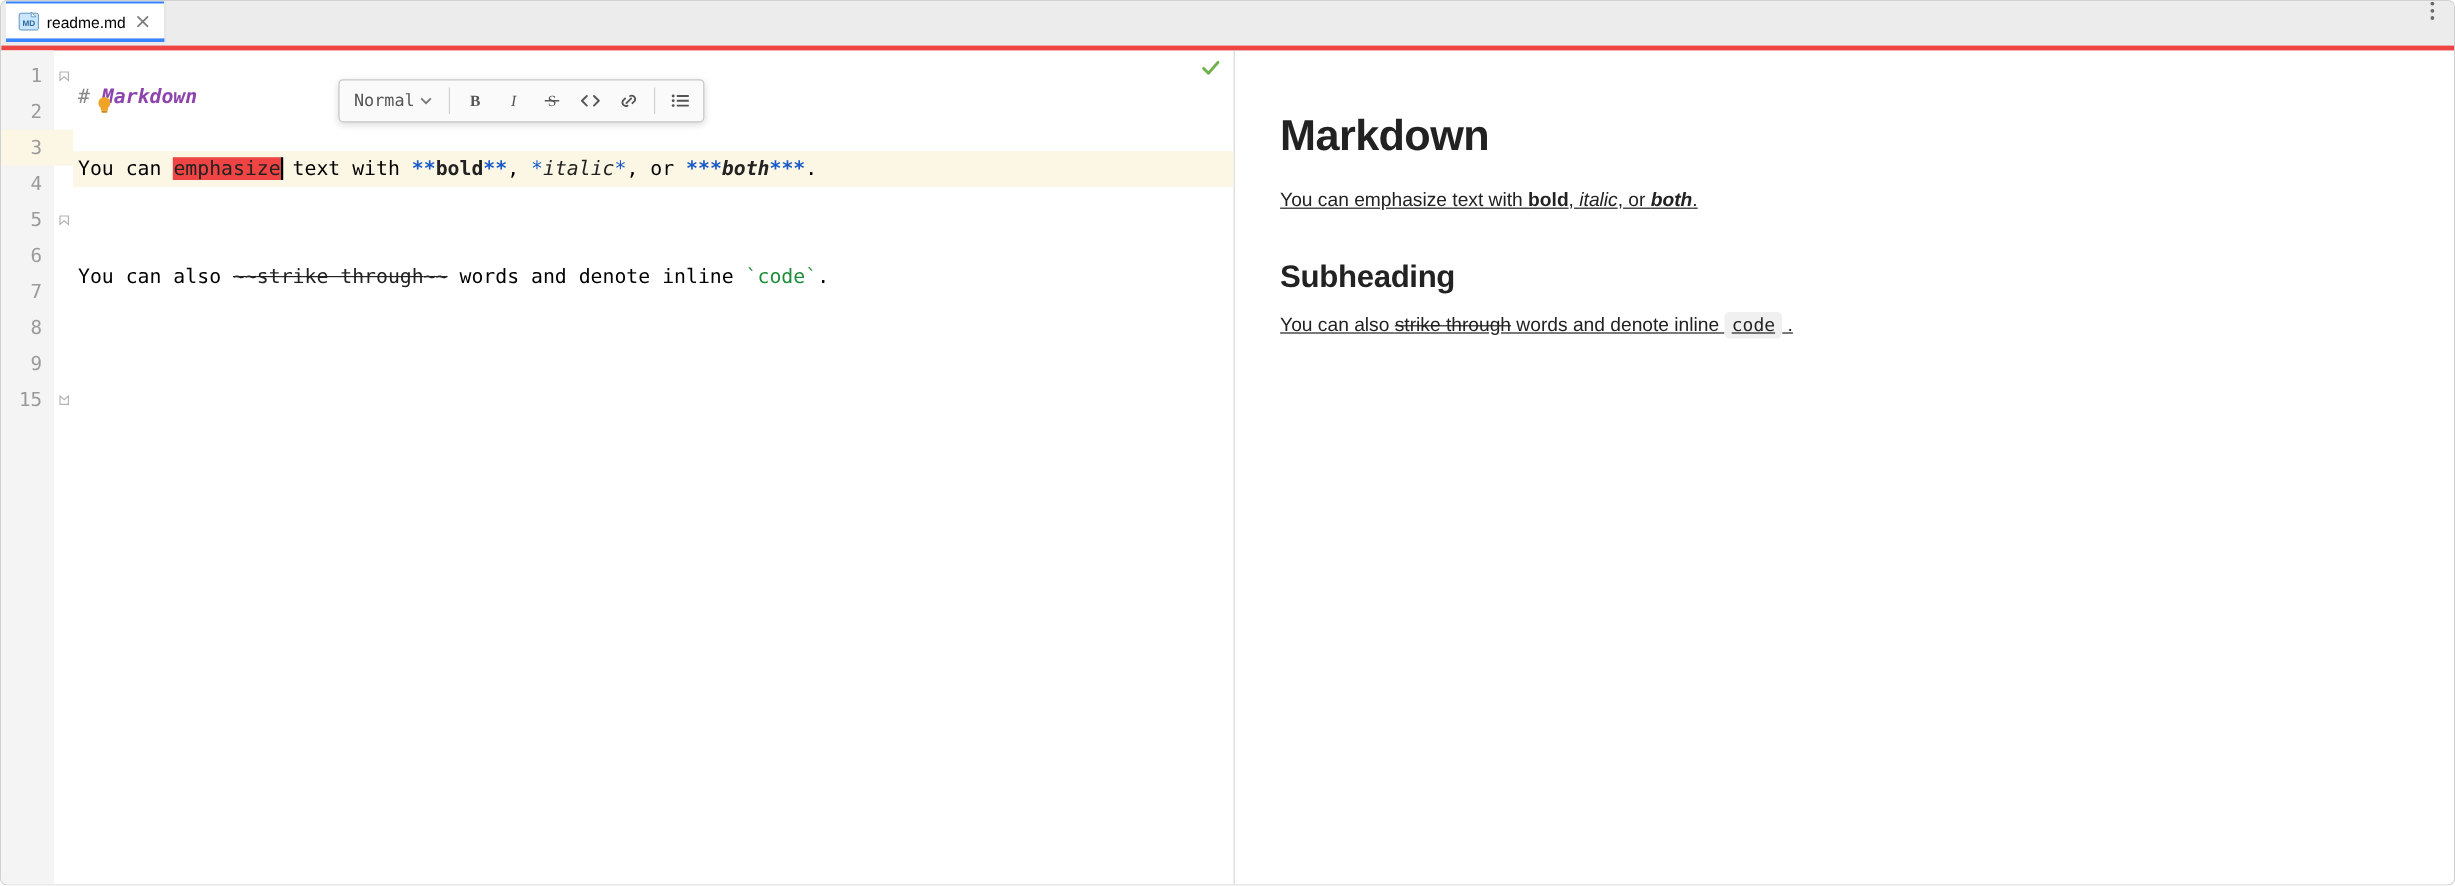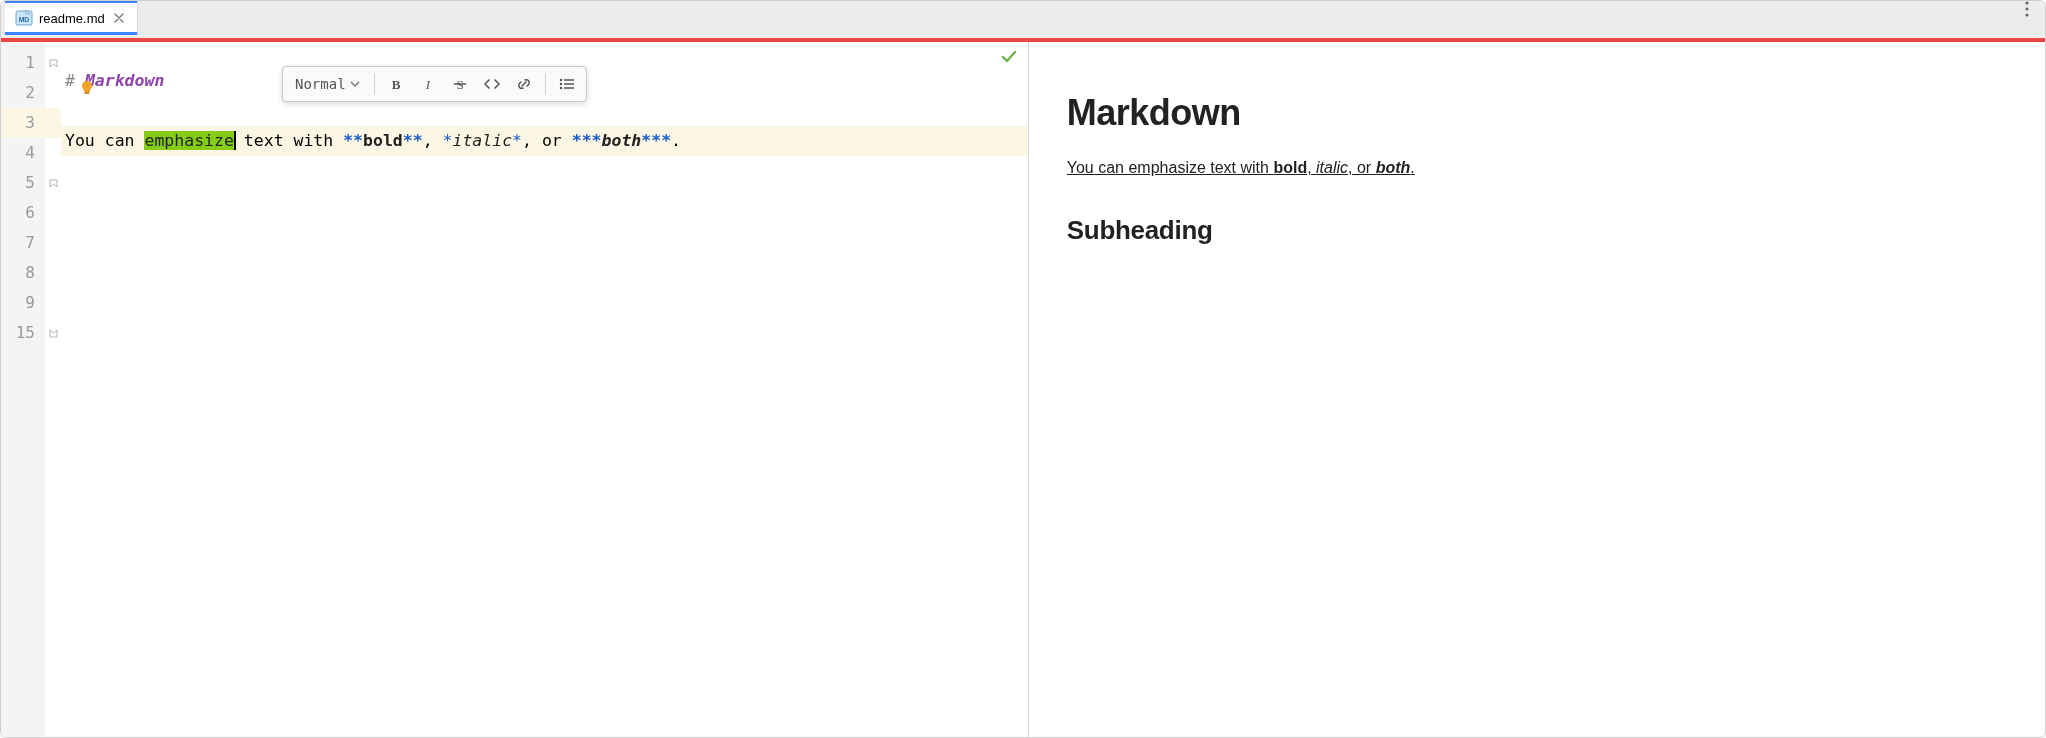--- a/index.html
+++ b/index.html
@@ -144,21 +144,21 @@
   .tok-star   { color: #1959c9; }
   .tok-bold   { font-weight: 700; }
   .tok-italic { font-style: italic; }
   .tok-bolditalic { font-weight: 700; font-style: italic; }
   .tok-strike { text-decoration: line-through; }
   .tok-tilde  { color: #222; }
   .tok-tick   { color: #1f8c3a; }
   .tok-code   { color: #1f8c3a; }
   .tok-word   { color: #000000; }
   .sel {
-    background: #84cc16;
+    background: #ef4444;
     margin-top: 12px;
   }
   .caret {
     border-right: 2px solid #000;
     margin-right: -2px;
   }
 
   
   .bulb {
     position: absolute;
@@ -331,20 +331,21 @@
 
         <div class="line"></div>
 
         <div class="line hl"><span class="tok-word">You can </span><span class="sel">emphasize</span><span class="caret"></span><span class="tok-word"> text with </span><span class="tok-star tok-bold">**</span><span class="tok-bold">bold</span><span class="tok-star tok-bold">**</span><span class="tok-word">, </span><span class="tok-star tok-italic">*</span><span class="tok-italic">italic</span><span class="tok-star tok-italic">*</span><span class="tok-word">, or </span><span class="tok-star tok-bolditalic">***</span><span class="tok-bolditalic">both</span><span class="tok-star tok-bolditalic">***</span><span class="tok-word">.</span></div>
 
         <div class="line"></div>
 
 
         <div class="line"></div>
 
+        <div class="line"><span class="tok-word">You can also </span><span class="tok-tilde tok-strike">~~</span><span class="tok-strike">strike through</span><span class="tok-tilde tok-strike">~~</span><span class="tok-word"> words and denote inline </span><span class="tok-tick">`</span><span class="tok-code">code</span><span class="tok-tick">`</span><span class="tok-word">.</span></div>
 
         <div class="line"></div>
         <div class="line"></div>
         <div class="line"></div>
 
         <span class="bulb">
           <svg width="16" height="16" viewBox="0 0 16 16">
             <path d="M8 1 C5 1 3 3 3 6 C3 8 4.3 9 5 10 L5 12 H11 V10 C11.7 9 13 8 13 6 C13 3 11 1 8 1 Z" fill="#f0a427"></path>
             <rect x="5.5" y="12" width="5" height="2" rx="1" fill="#cf8a1f"></rect>
           </svg>
@@ -403,16 +404,17 @@
           </div>
         </div>
 
       </div>
     </div>
 
     <div class="preview-pane">
       <h1>Markdown</h1>
       <p><span>You can emphasize text with </span><span class="p-bold">bold</span><span>, </span><span class="p-ital">italic</span><span>, or </span><span class="p-bi">both</span><span>.</span></p>
       <h2>Subheading</h2>
+      <p><span>You can also </span><span class="p-strike">strike through</span><span> words and denote inline </span><code class="inline">code</code><span> .</span></p>
     </div>
 
   </div>
 </div>
 
 </body></html>

